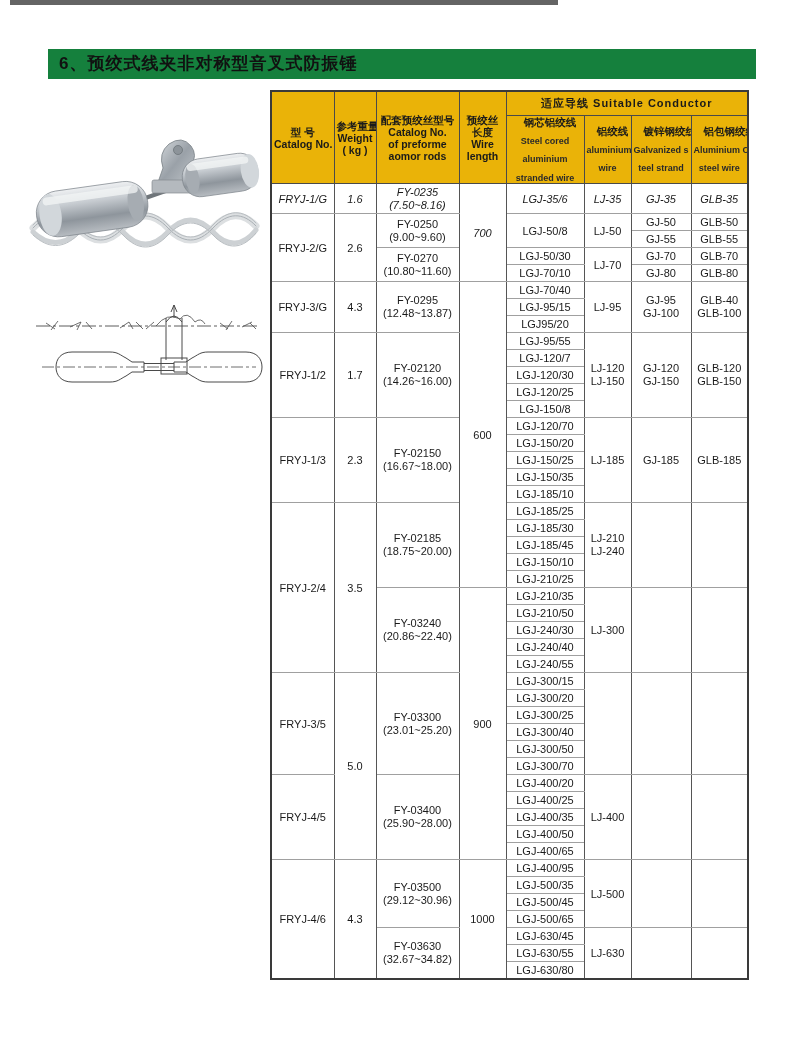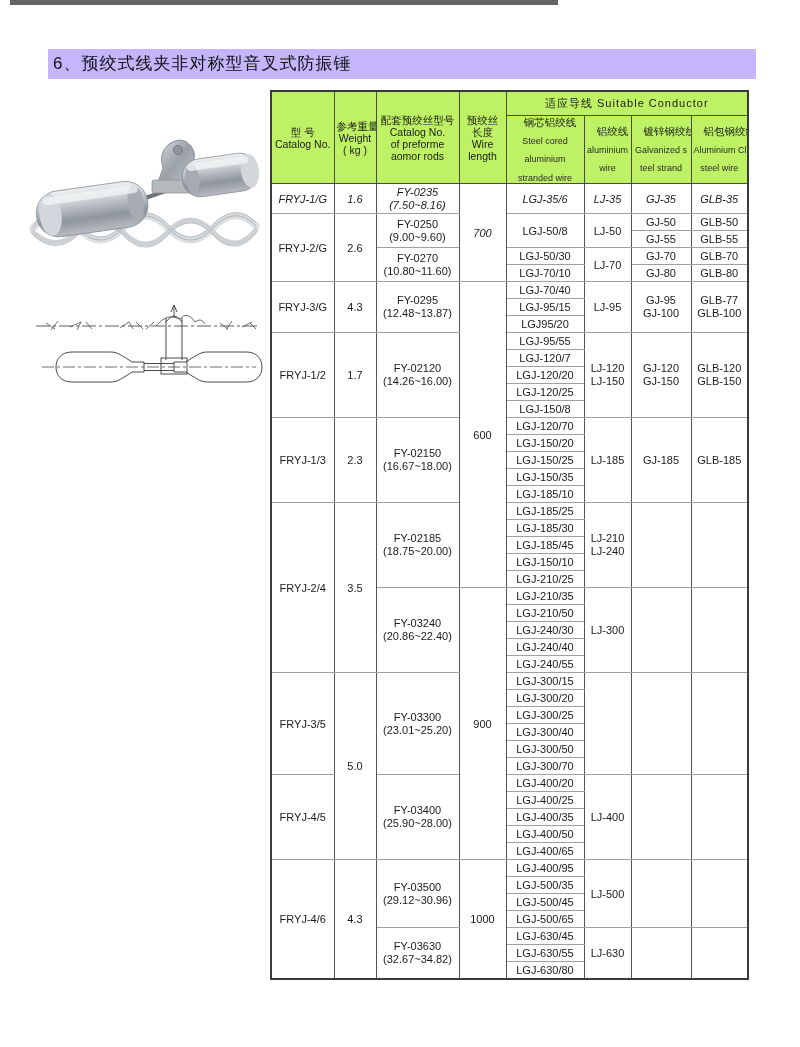--- a/index.html
+++ b/index.html
@@ -1,32 +1,32 @@
 <!DOCTYPE html>
 <html><head>
 <meta charset="utf-8">
 <style>
   html,body{margin:0;padding:0;}
   body{width:800px;height:1047px;background:#ffffff;font-family:"Liberation Sans",sans-serif;color:#1a1a1a;position:relative;overflow:hidden;}
   .page{position:absolute;inset:0;background:#fff;}
 
   .top-strip{position:absolute;left:10px;top:0;width:548px;height:5px;background:#646464;}
 
-  .title-bar{position:absolute;left:48px;top:49px;width:708px;height:30px;background:#c4b5fd;
-             font-size:17px;font-weight:normal;line-height:30px;padding-left:5px;box-sizing:border-box;
+  .title-bar{position:absolute;left:48px;top:49px;width:708px;height:30px;background:#15803d;
+             font-size:17px;font-weight:bold;line-height:30px;padding-left:11px;box-sizing:border-box;
              letter-spacing:1px;color:#111;}
 
   .photo-wrap{position:absolute;left:28px;top:128px;width:232px;height:128px;}
   .draw-wrap{position:absolute;left:28px;top:296px;width:236px;height:112px;}
 
   .table-wrap{position:absolute;left:270px;top:90px;}
   table.spec{border-collapse:collapse;table-layout:fixed;width:478px;border:2px solid #3a3a3a;background:#fff;}
   table.spec th,table.spec td{border:1px solid #8f8f8f;padding:0 2px;text-align:center;vertical-align:middle;
     overflow:hidden;white-space:nowrap;}
-  table.spec thead th{background:#bef264;font-weight:normal;border-color:#4a4a4a;}
+  table.spec thead th{background:#eab308;font-weight:bold;border-color:#4a4a4a;}
   table.spec thead tr.band-row{height:24px;}
   table.spec thead tr.sub{height:56px;}
   table.spec thead tr.band-row th div{font-size:10.5px;line-height:12px;}
   table.spec thead th.band{font-size:11px;letter-spacing:1px;}
   table.spec thead tr.sub th div:first-child{font-size:10.5px;line-height:12px;padding-left:10px;}
   table.spec thead tr.sub th div:not(:first-child){font-size:9px;line-height:9.5px;color:#2a2a2a;margin-top:9px;}
   table.spec tbody td{font-size:11px;line-height:12px;border-top-color:#a0a0a0;border-bottom-color:#a0a0a0;
     border-left-color:#555;border-right-color:#555;}
   table.spec tbody tr{height:17px;}
   table.spec tbody tr.r1{height:30px;font-style:italic;}
@@ -233,21 +233,21 @@
               <div>(12.48~13.87)</div>
             </td>
             <td rowspan="18">600</td>
             <td>LGJ-70/40</td>
             <td rowspan="3">LJ-95</td>
             <td rowspan="3">
               <div>GJ-95</div>
               <div>GJ-100</div>
             </td>
             <td rowspan="3">
-              <div>GLB-77</div>
+              <div>GLB-40</div>
               <div>GLB-100</div>
             </td>
           </tr>
           <tr>
             <td>LGJ-95/15</td>
           </tr>
           <tr>
             <td>LGJ95/20</td>
           </tr>
           <tr class="g">
@@ -268,21 +268,21 @@
             </td>
             <td rowspan="5">
               <div>GLB-120</div>
               <div>GLB-150</div>
             </td>
           </tr>
           <tr>
             <td>LGJ-120/7</td>
           </tr>
           <tr>
-            <td>LGJ-120/20</td>
+            <td>LGJ-120/30</td>
           </tr>
           <tr>
             <td>LGJ-120/25</td>
           </tr>
           <tr>
             <td>LGJ-150/8</td>
           </tr>
           <tr class="g">
             <td rowspan="5">FRYJ-1/3</td>
             <td rowspan="5">2.3</td>

